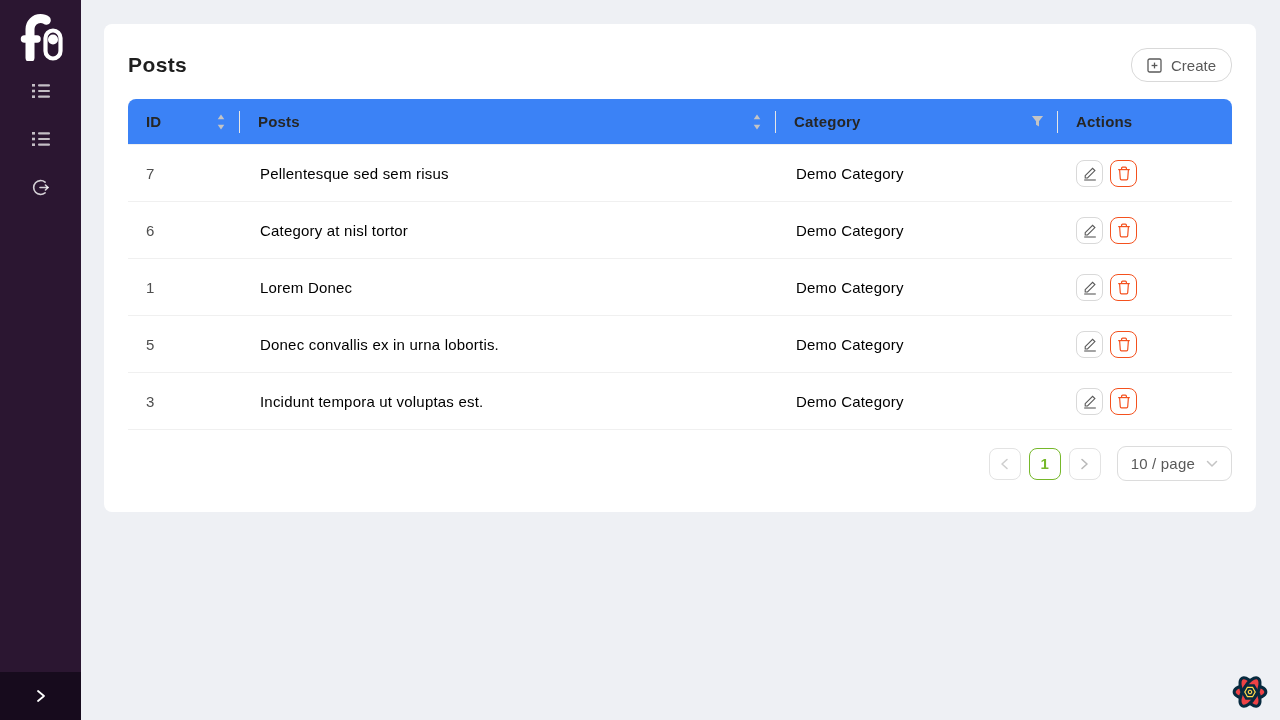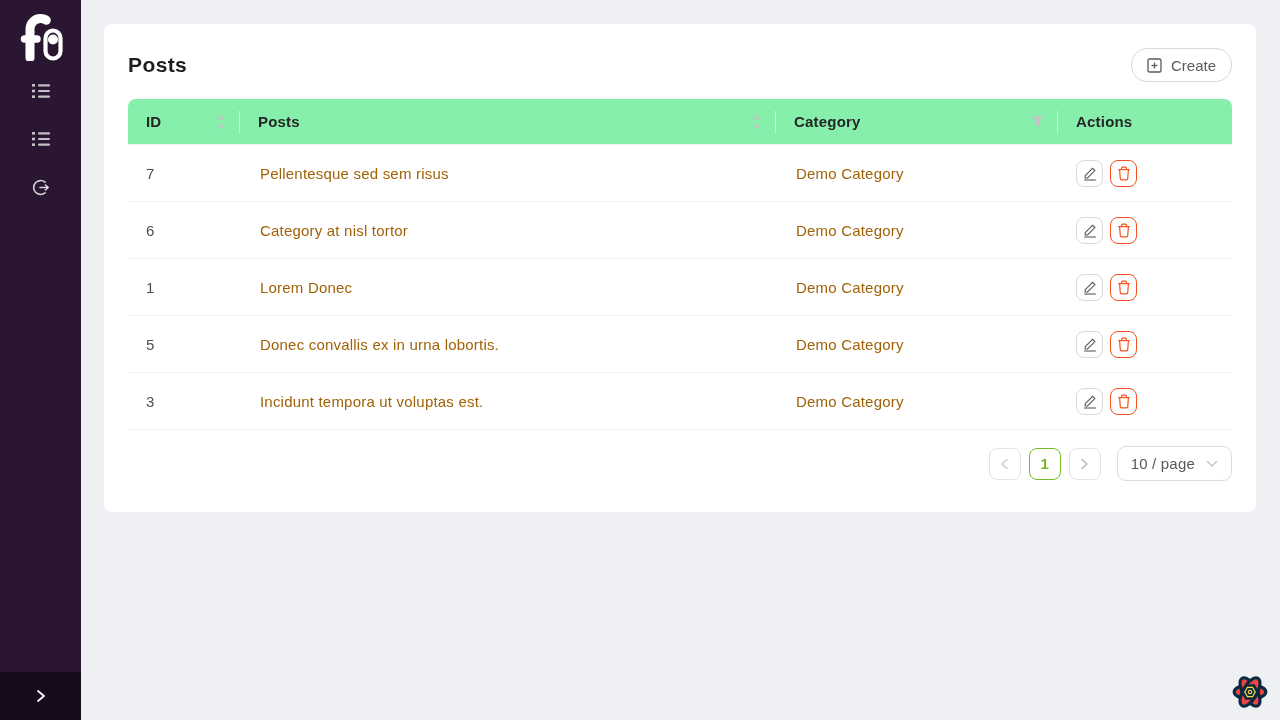--- a/index.html
+++ b/index.html
@@ -38,36 +38,36 @@
     height:34px; padding:0 15px; background:#fff;
     border:1px solid #d9d9d9; border-radius:16px;
     display:inline-flex; align-items:center; gap:9px;
     font-size:15px; color:#595959; cursor:pointer;
     font-family:"Liberation Sans", sans-serif;
   }
 
   
   table { width:100%; border-collapse:separate; border-spacing:0; table-layout:fixed; margin-top:15px; font-size:15px; }
   thead th {
-    background:#86efac; height:46px; text-align:left;
+    background:#3b82f6; height:46px; text-align:left;
     font-weight:600; color:#262626; font-size:15px;
     padding:0 14px 0 18px; position:relative; cursor:pointer;
     border-bottom:1px solid #f0f0f0;
   }
   thead th.no-sort { cursor:default; }
   thead th:first-child { border-top-left-radius:8px; }
   thead th:last-child  { border-top-right-radius:8px;text-align:center; }
   thead th .th-inner { display:flex; align-items:center; justify-content:space-between; }
   thead th:not(:last-child)::after {
     content:""; position:absolute; right:0; top:12px; width:1px; height:22px; background:#e6e6e6;
   }
   tbody td {
     height:57px; padding:0 14px 0 18px;
     border-bottom:1px solid #f0f0f0;
-    color:#a16207; font-size:15px;
+    color:#000000; font-size:15px;
     white-space:nowrap; overflow:hidden; text-overflow:ellipsis;
   }
   td.cell-id { color:#4f4f4f; }
   td.cell-title, td.cell-category { padding-left:20px; }
 
   .icon-btn {
     width:27px; height:27px; border-radius:8px; background:#fff;
     border:1px solid #d9d9d9; display:inline-flex; align-items:center; justify-content:center;
     cursor:pointer; vertical-align:middle;
   }

